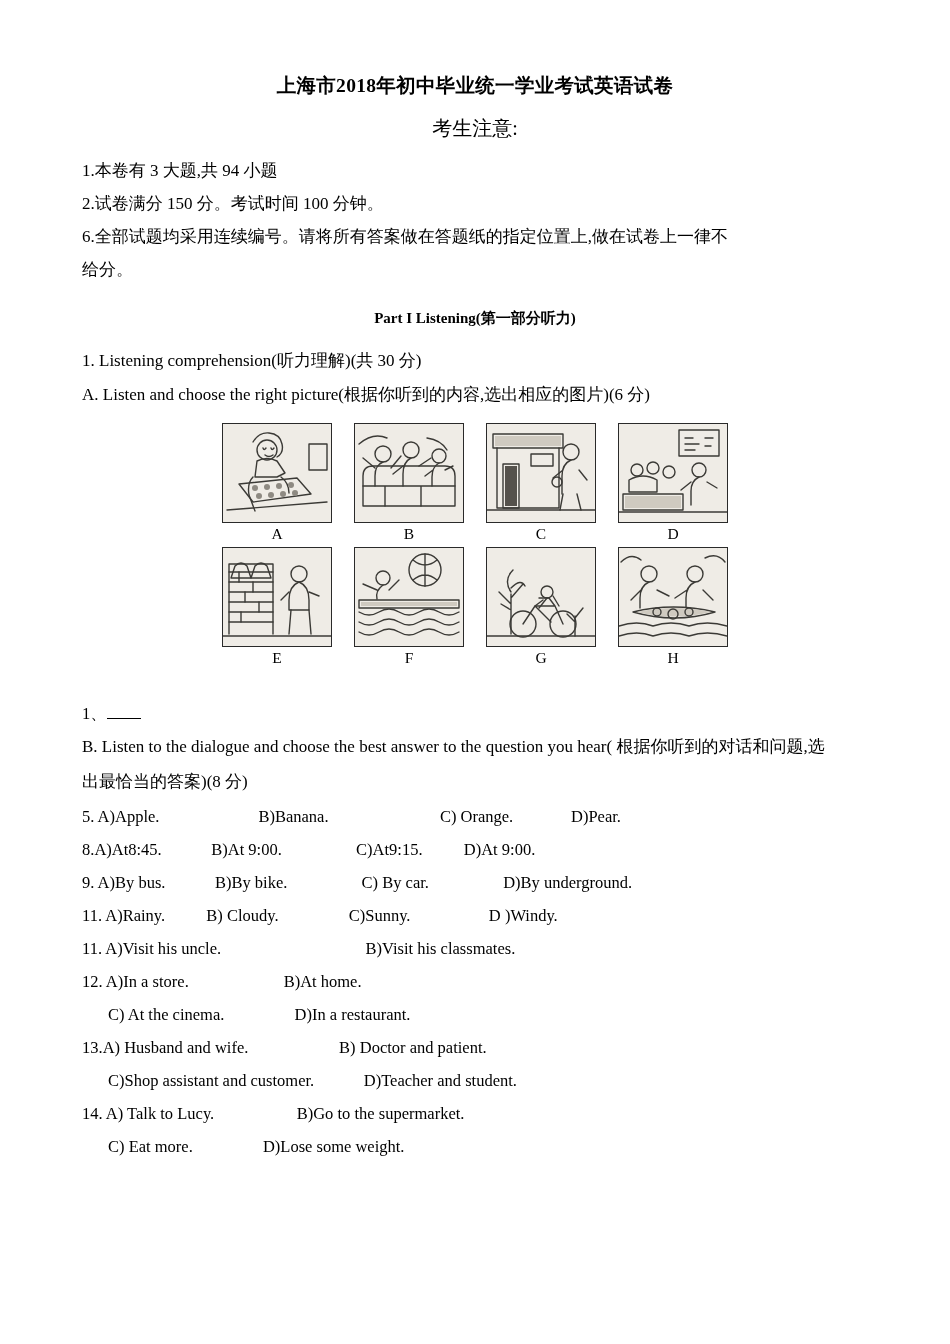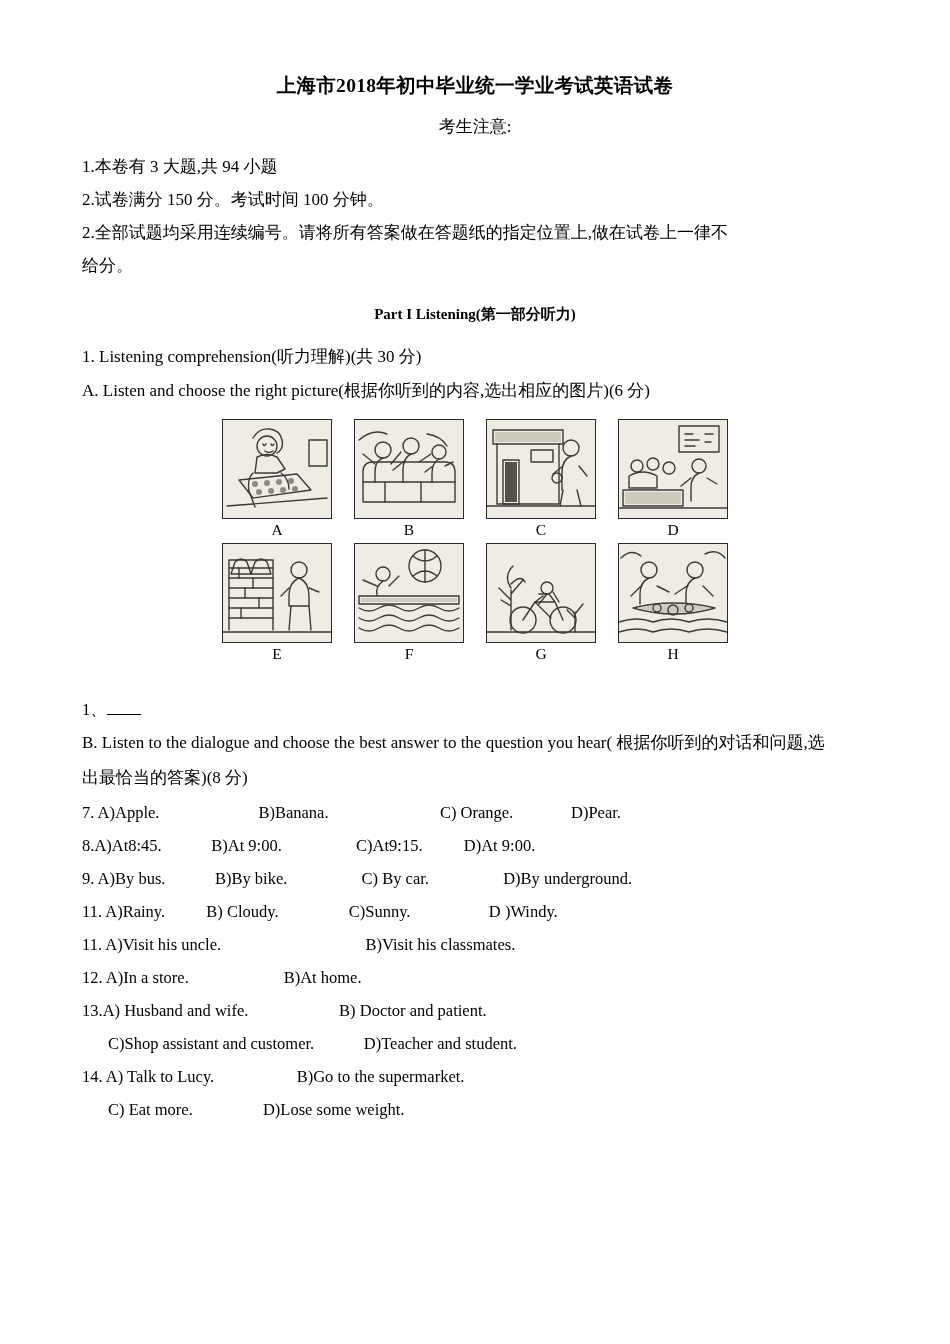--- a/index.html
+++ b/index.html
@@ -24,21 +24,21 @@
   }
   .doc-title {
     text-align: center;
     font-weight: bold;
     font-size: 19.5px;
     letter-spacing: 0.3px;
     margin: 10px 0 16px 0;
   }
   .notice-title {
     text-align: center;
-    font-size: 17px;
+    font-size: 20px;
     margin: 0 0 12px 0;
   }
   .line {
     font-size: 17px;
     line-height: 1.95;
     margin: 0;
   }
   .part-title {
     text-align: center;
     font-weight: bold;
@@ -107,21 +107,21 @@
 <body>
 
 <div class="page">
 
   <div class="doc-title">上海市2018年初中毕业统一学业考试英语试卷</div>
 
   <div class="notice-title">考生注意:</div>
 
   <p class="line">1.本卷有 3 大题,共 94 小题</p>
   <p class="line">2.试卷满分 150 分。考试时间 100 分钟。</p>
-  <p class="line">2.全部试题均采用连续编号。请将所有答案做在答题纸的指定位置上,做在试卷上一律不</p>
+  <p class="line">6.全部试题均采用连续编号。请将所有答案做在答题纸的指定位置上,做在试卷上一律不</p>
   <p class="line">给分。</p>
 
   <div class="part-title">Part I Listening(第一部分听力)</div>
 
   <p class="section-line">1. Listening comprehension(听力理解)(共 30 分)</p>
   <p class="section-line">A. Listen and choose the right picture(根据你听到的内容,选出相应的图片)(6 分)</p>
 
   <div class="pics-wrap">
 
     <div class="pic-row">
@@ -291,24 +291,25 @@
     </div>
   </div>
 
   <div class="gap-small"></div>
 
   <p class="q-num-line"><span>1、</span><span class="q-blank"></span></p>
 
   <p class="section-line">B. Listen to the dialogue and choose the best answer to the question you hear( 根据你听到的对话和问题,选</p>
   <p class="section-line">出最恰当的答案)(8 分)</p>
 
-  <p class="answer-line">7. A)Apple.                        B)Banana.                           C) Orange.              D)Pear.</p>
+  <p class="answer-line">5. A)Apple.                        B)Banana.                           C) Orange.              D)Pear.</p>
   <p class="answer-line">8.A)At8:45.            B)At 9:00.                  C)At9:15.          D)At 9:00.</p>
   <p class="answer-line">9. A)By bus.            B)By bike.                  C) By car.                  D)By underground.</p>
   <p class="answer-line">11. A)Rainy.          B) Cloudy.                 C)Sunny.                   D )Windy.</p>
   <p class="answer-line">11. A)Visit his uncle.                                   B)Visit his classmates.</p>
   <p class="answer-line">12. A)In a store.                       B)At home.</p>
+  <p class="answer-line indent">C) At the cinema.                 D)In a restaurant.</p>
   <p class="answer-line">13.A) Husband and wife.                      B) Doctor and patient.</p>
   <p class="answer-line indent">C)Shop assistant and customer.            D)Teacher and student.</p>
   <p class="answer-line">14. A) Talk to Lucy.                    B)Go to the supermarket.</p>
   <p class="answer-line indent">C) Eat more.                 D)Lose some weight.</p>
 
 </div>
 
 </body></html>

